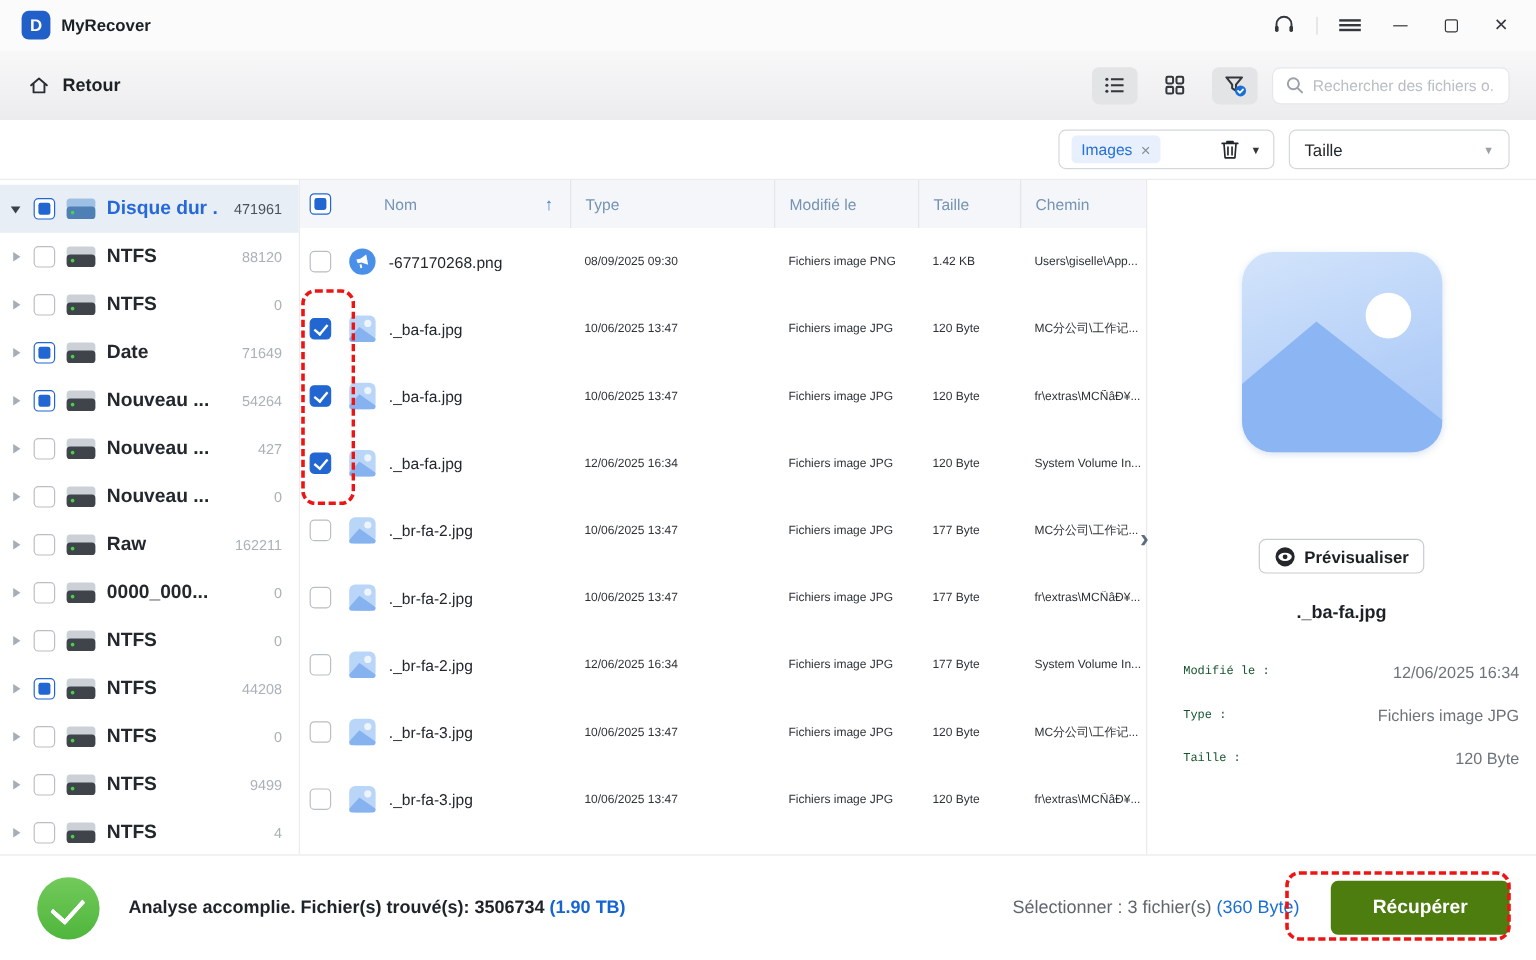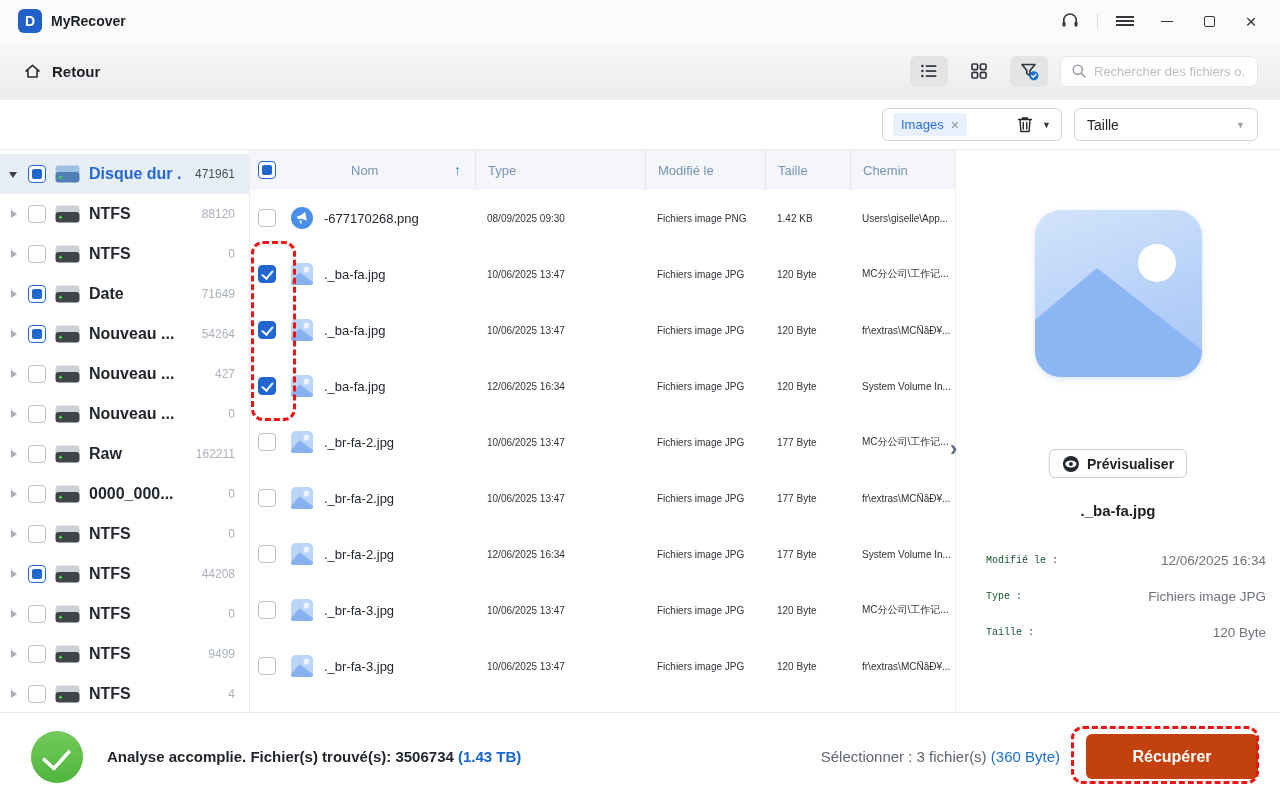--- a/index.html
+++ b/index.html
@@ -83,21 +83,21 @@
   .side-row[data-state="selected"] .side-count { color:#4a5158; }
 
   
   .table { position:absolute; left:250px; top:150px; width:705px; height:562px; background:#fff; }
   .t-head { height:40px; background:#f4f6f9; display:grid;
     grid-template-columns:40px 30px 155px 170px 120px 85px 1fr;
     align-items:center; font-size:13px; color:#7693b5; }
   .t-head .hc { padding-left:8px; display:flex; align-items:center; }
   .t-head .col { height:100%; display:flex; align-items:center; padding-left:0; }
   .t-head .col.sep { border-left:1px solid #e3e7ec; padding-left:12px; }
-  .t-head .name-col { display:flex; align-items:center; width:100%;margin-left:31px; }
+  .t-head .name-col { display:flex; align-items:center; width:100%; }
   .sort-arrow { margin-left:auto; margin-right:14px; color:#4a7cd6; font-size:14px; }
   .t-row { height:56px; display:grid;
     grid-template-columns:40px 30px 155px 170px 120px 85px 1fr; align-items:center; }
   .t-row .rc { padding-left:8px; display:flex; align-items:center; }
   .file-ic { width:24px; height:24px; position:relative; }
   .c-name { font-size:13px; color:#23282e; padding-left:4px; white-space:nowrap; overflow:hidden; }
   .c-mod,.c-type,.c-size,.c-path { font-size:10px; color:#2e3338; padding-left:12px;
     white-space:nowrap; overflow:hidden; }
   .c-path { padding-right:6px; }
 
@@ -127,21 +127,21 @@
     border-top:1px solid #e9eaec; display:flex; align-items:center; padding:0 22px; }
   .ok-circle { width:52px; height:52px; border-radius:50%; margin-left:9px;
     background:linear-gradient(180deg,#72ca5b,#4fb63c); position:relative; flex:none; }
   .ok-circle::after { content:""; position:absolute; left:17px; top:12px; width:13px; height:22px;
     border:solid #fff; border-width:0 4px 4px 0; border-radius:2px; transform:rotate(42deg); }
   .status-text { margin-left:24px; font-size:15px; font-weight:bold; color:#1f242a; }
   .status-text .blue { color:#1464d2; }
   .sb-right { margin-left:auto; display:flex; align-items:center; gap:26px; }
   .select-text { font-size:15px; color:#5f666e; }
   .select-text .blue { color:#1a6fd4; }
-  .recover-btn { width:172px; height:45px; background:#c2410c; border:none; border-radius:6px;
+  .recover-btn { width:149px; height:45px; background:#4d7c0f; border:none; border-radius:6px;
     color:#fff; font-size:16px; font-weight:bold; font-family:inherit; cursor:pointer; }
 
   
   .anno { position:absolute; border:3px dashed #ee1414; border-radius:12px; pointer-events:none; }
   .anno-checkboxes { left:251px; top:241px; width:45px; height:180px; }
   .anno-recover { left:1071px; top:726px; width:188px; height:58px; }
 
   svg { display:block; }
 </style>
 </head>
@@ -668,21 +668,21 @@
           <span class="pv-value">120 Byte</span>
         </div>
 
     </div>
   </div>
 
   <div class="statusbar">
     <span class="ok-circle"></span>
     <span class="status-text">
       <span>Analyse accomplie. Fichier(s) trouvé(s): 3506734</span>
-      <span class="blue">(1.43 TB)</span>
+      <span class="blue">(1.90 TB)</span>
     </span>
     <div class="sb-right">
       <span class="select-text">
         <span>Sélectionner : 3 fichier(s)</span>
         <span class="blue">(360 Byte)</span>
       </span>
       <button class="recover-btn">Récupérer</button>
     </div>
   </div>
 

